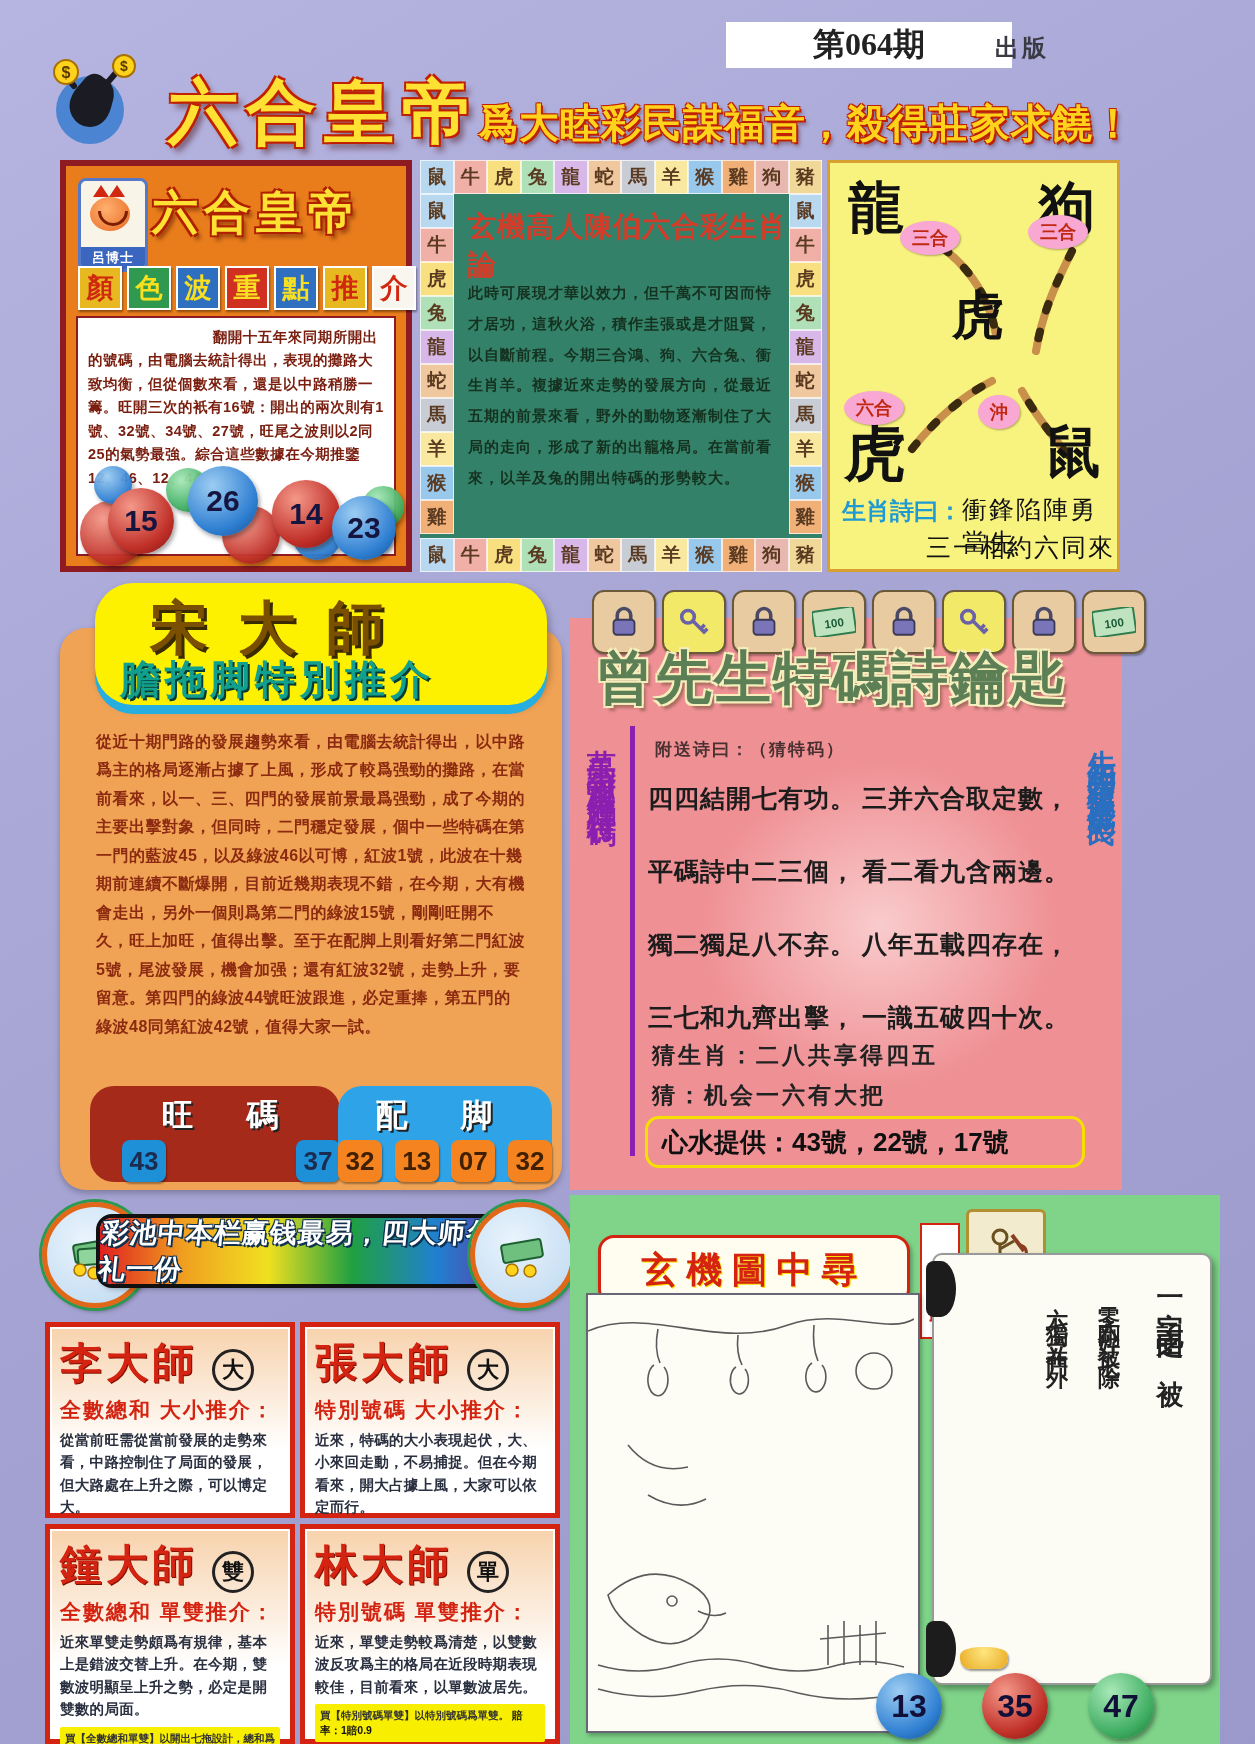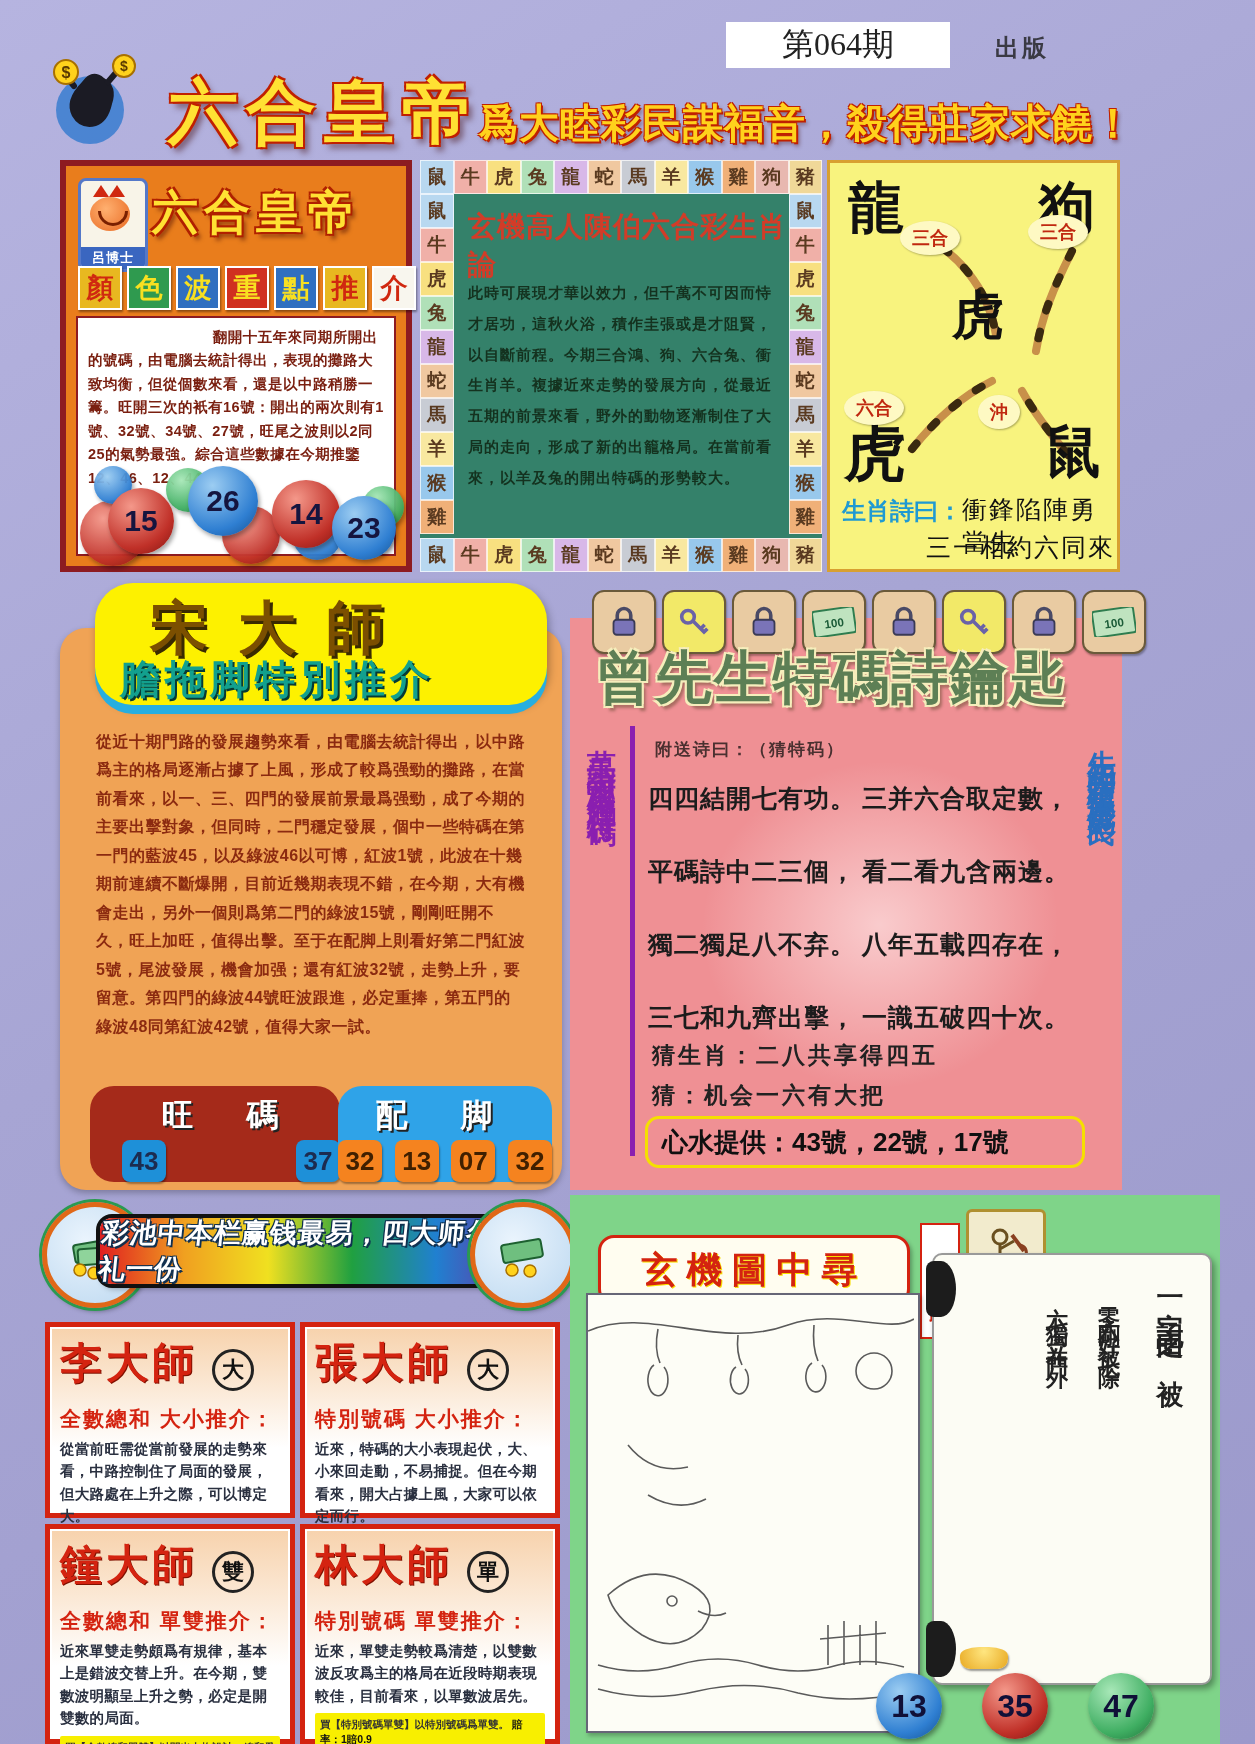--- a/index.html
+++ b/index.html
@@ -1,21 +1,21 @@
 <!DOCTYPE html>
 <html><head>
 <meta charset="utf-8">
 <style>
   html,body{margin:0;padding:0;background:#8886b8;}
   .page{position:relative;width:1255px;height:1744px;overflow:hidden;
         background:linear-gradient(150deg,#b6b4e0 0%,#a7a5d4 45%,#9b99cb 100%);
         font-family:"Liberation Sans","DejaVu Sans",sans-serif;color:#222;}
   .abs{position:absolute;}
   
-  .issue-box{left:726px;top:22px;width:224px;height:46px;background:#fff;display:flex;align-items:center;justify-content:center;}
+  .issue-box{left:726px;top:22px;width:286px;height:46px;background:#fff;display:flex;align-items:center;justify-content:center;font-weight:bold;}
   .issue-text{font-size:32px;color:#222;font-family:"Liberation Serif",serif;}
   .publisher{left:995px;top:32px;font-size:24px;color:#3a3a44;font-weight:bold;letter-spacing:3px;}
   .masthead{left:168px;top:66px;font-size:70px;font-weight:bold;color:#ffe133;letter-spacing:8px;
             text-shadow:2px 2px 0 #c02000,-2px -2px 0 #c02000,2px -2px 0 #c02000,-2px 2px 0 #c02000,5px 6px 6px rgba(60,0,0,.5);}
   .slogan{left:478px;top:96px;font-size:40px;font-weight:bold;color:#ffd21c;letter-spacing:1px;
           text-shadow:2px 2px 0 #c02000,-1px -1px 0 #c02000,1px -1px 0 #c02000,-1px 1px 0 #c02000,3px 4px 4px rgba(60,0,0,.45);}
   
   .box1{left:60px;top:160px;width:352px;height:412px;background:#e97d1c;border:6px solid #8d1b21;box-sizing:border-box;}
   .doc-badge{left:12px;top:12px;width:64px;height:88px;background:#f8f4e8;border:3px solid #5578c8;border-radius:8px;overflow:hidden;}
   .doc-face{position:absolute;left:9px;top:16px;width:40px;height:34px;border-radius:50%;background:radial-gradient(circle at 40% 35%,#ffb070,#e86820);}
@@ -39,21 +39,21 @@
   .box2{left:420px;top:160px;width:402px;height:412px;background:#34816a;box-sizing:border-box;}
   .tile-strip{position:absolute;display:flex;}
   .ztile{width:33.5px;height:34px;display:flex;align-items:center;justify-content:center;font-size:19px;color:#5a3a20;border:1px solid rgba(255,255,255,.7);box-sizing:border-box;font-weight:bold;}
   .strip-left,.strip-right{flex-direction:column;}
   .box2-title{left:48px;top:48px;width:320px;font-size:28px;font-weight:bold;color:#d23c28;letter-spacing:1px;}
   .box2-body{left:48px;top:118px;width:316px;font-size:15px;line-height:2.05;font-weight:bold;color:#14321f;letter-spacing:1px;}
   
   .box3{left:827px;top:160px;width:293px;height:412px;background:#f8f37e;border:3px solid #d8a030;box-sizing:border-box;}
   .corner{font-size:56px;font-weight:bold;color:#111;font-family:"Liberation Serif",serif;}
   .rel-center{font-size:52px;font-weight:bold;color:#111;font-family:"Liberation Serif",serif;}
-  .rel-label{background:#fef9c3;color:#c02810;font-size:18px;font-weight:bold;border-radius:50%;padding:5px 12px;box-shadow:1px 1px 2px rgba(0,0,0,.3);}
+  .rel-label{background:#f9a8d4;color:#c02810;font-size:18px;font-weight:bold;border-radius:50%;padding:5px 12px;box-shadow:1px 1px 2px rgba(0,0,0,.3);}
   .poem-label{color:#1f9ad2;font-size:24px;font-weight:bold;}
   .poem-line{color:#111;font-size:25px;font-family:"Liberation Serif",serif;letter-spacing:2px;}
   
   .songbox{left:60px;top:628px;width:502px;height:562px;background:#f0a355;border-radius:26px;box-shadow:0 3px 6px rgba(0,0,0,.25);}
   .songpill{left:95px;top:583px;width:452px;height:122px;background:#fdf100;border-radius:38px;box-shadow:0 9px 0 #27aee0,2px 4px 8px rgba(0,0,0,.3);}
   .song-title{left:150px;top:590px;font-size:58px;font-weight:bold;color:#7b4f00;letter-spacing:30px;text-shadow:3px 3px 0 #3a2a00;}
   .song-sub{left:120px;top:652px;font-size:40px;font-weight:bold;color:#12a08e;letter-spacing:5px;text-shadow:2px 2px 0 #063a34;}
   .song-body{left:96px;top:728px;width:430px;font-size:16px;line-height:1.78;font-weight:bold;color:#8b2a10;letter-spacing:.5px;}
   .wangbox{left:90px;top:1086px;width:218px;height:96px;background:#a52a1a;border-radius:24px;padding-left:32px;}
   .peibox{left:338px;top:1086px;width:214px;height:96px;background:#2fa3e8;border-radius:24px;}
@@ -83,21 +83,21 @@
               background:linear-gradient(90deg,#e02020,#f0a020,#f0e020,#20a040,#2080d0,#7030a0);
               display:flex;align-items:center;justify-content:center;box-shadow:0 0 0 4px #111,2px 4px 6px rgba(0,0,0,.4);}
   .banner-text{font-size:27px;font-weight:bold;color:#fff;transform:skewX(-6deg);letter-spacing:1px;
                text-shadow:2px 2px 0 #103050,-1px -1px 0 #103050,1px -1px 0 #103050,-1px 1px 0 #103050;}
   .medal{width:96px;height:96px;border-radius:50%;background:radial-gradient(circle at 40% 35%,#eaf4fd,#bcd8f0);border:5px solid #e06818;box-shadow:0 0 0 3px #2a9a50,2px 3px 5px rgba(0,0,0,.4);display:flex;align-items:center;justify-content:center;}
   
   .master{background:linear-gradient(180deg,#f7d2ac,#fff 65%);border:5px solid #d42310;box-shadow:inset 0 0 0 2px #fff;padding:8px 10px;box-sizing:border-box;}
   .m-head{display:flex;align-items:flex-end;gap:14px;}
   .m-name{font-size:42px;font-weight:bold;color:#d42310;letter-spacing:4px;text-shadow:1px 1px 0 #801000;}
   .m-badge{width:36px;height:36px;border:3px solid #222;border-radius:50%;display:flex;align-items:center;justify-content:center;font-size:22px;font-weight:bold;color:#111;}
-  .m-sub{font-size:21px;font-weight:bold;color:#d42310;letter-spacing:2px;margin-top:14px;}
+  .m-sub{font-size:21px;font-weight:bold;color:#d42310;letter-spacing:2px;margin-top:5px;}
   .m-body{font-size:14.5px;font-weight:bold;color:#2a3040;line-height:1.55;margin-top:5px;letter-spacing:.3px;}
   .m-note{background:#f8ef00;font-size:10.5px;color:#333;font-weight:bold;line-height:1.4;padding:4px 5px;margin-top:6px;border-radius:2px;}
   .m-note b{color:#111;}
   
   .mystery{left:570px;top:1195px;width:650px;height:549px;background:#7fd489;}
   .mys-pill{left:28px;top:40px;width:306px;height:64px;background:#fffdf0;border:3px solid #d42310;border-radius:16px;display:flex;align-items:center;justify-content:center;box-shadow:2px 3px 4px rgba(0,0,0,.3);}
   .mys-title{font-size:36px;font-weight:bold;color:#d42310;letter-spacing:9px;text-shadow:1px 1px 0 #f8e000;}
   .treasure-tag{left:350px;top:28px;width:36px;height:112px;background:#fff;border:2px solid #d42310;display:flex;align-items:center;justify-content:center;}
   .treasure-tag .vtext{font-size:22px;color:#d42310;letter-spacing:4px;}
   .treasure-icon{left:396px;top:14px;width:74px;height:74px;background:#f2ebcd;border:3px solid #b09030;border-radius:6px;display:flex;align-items:center;justify-content:center;}

